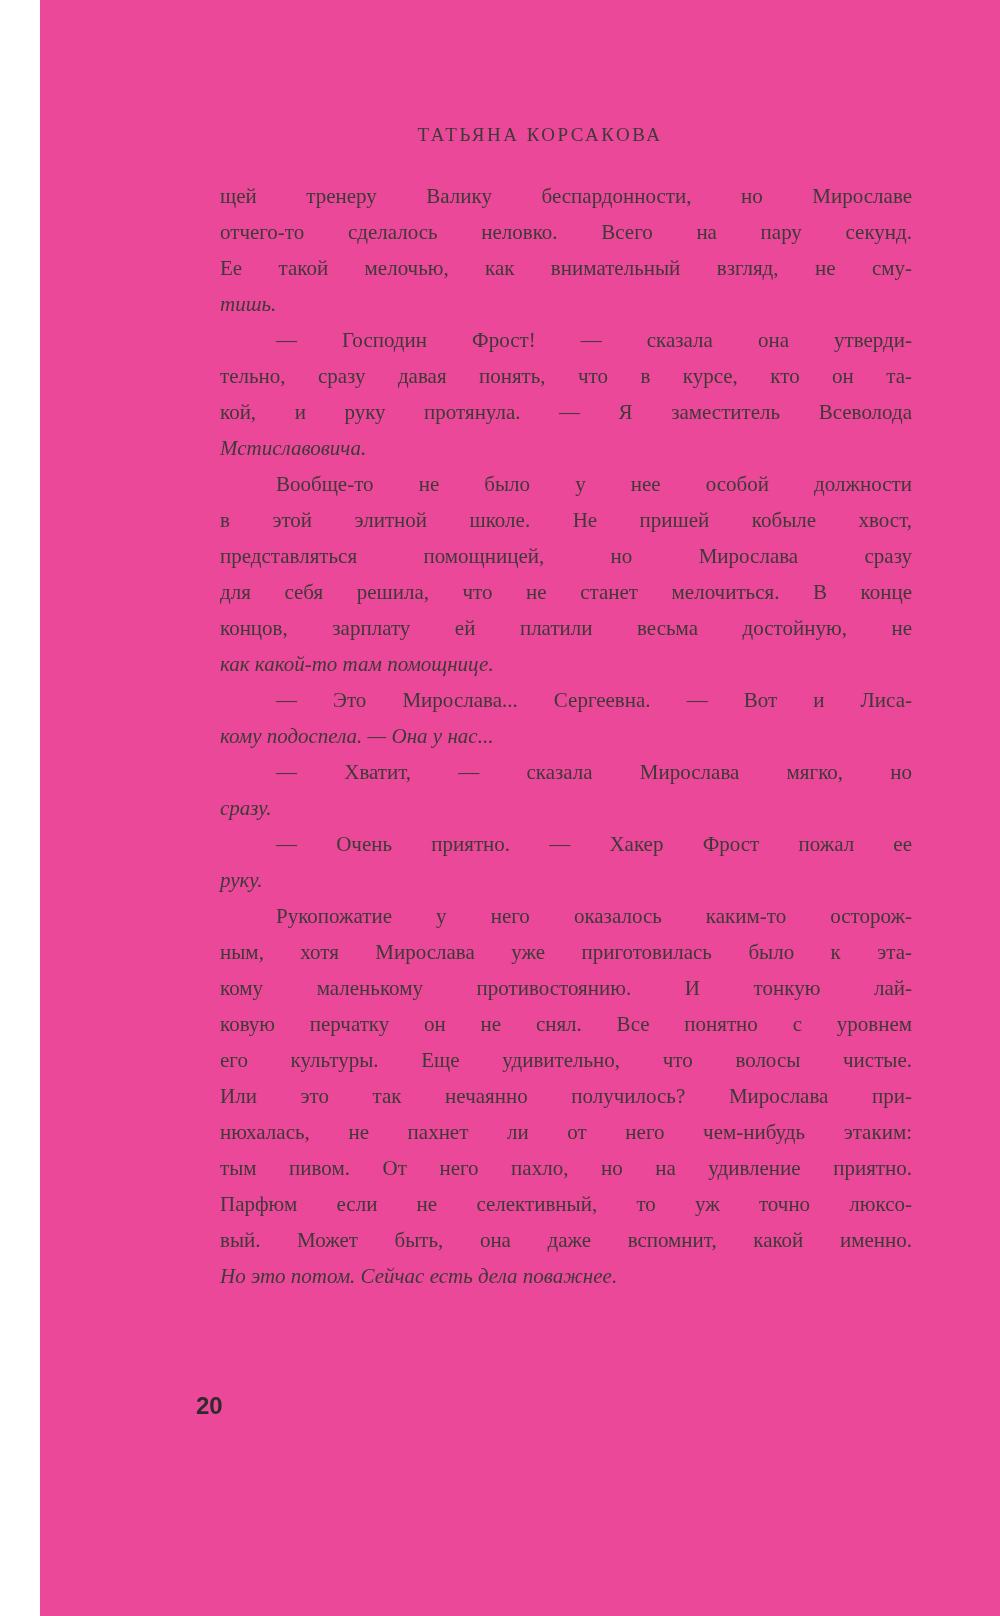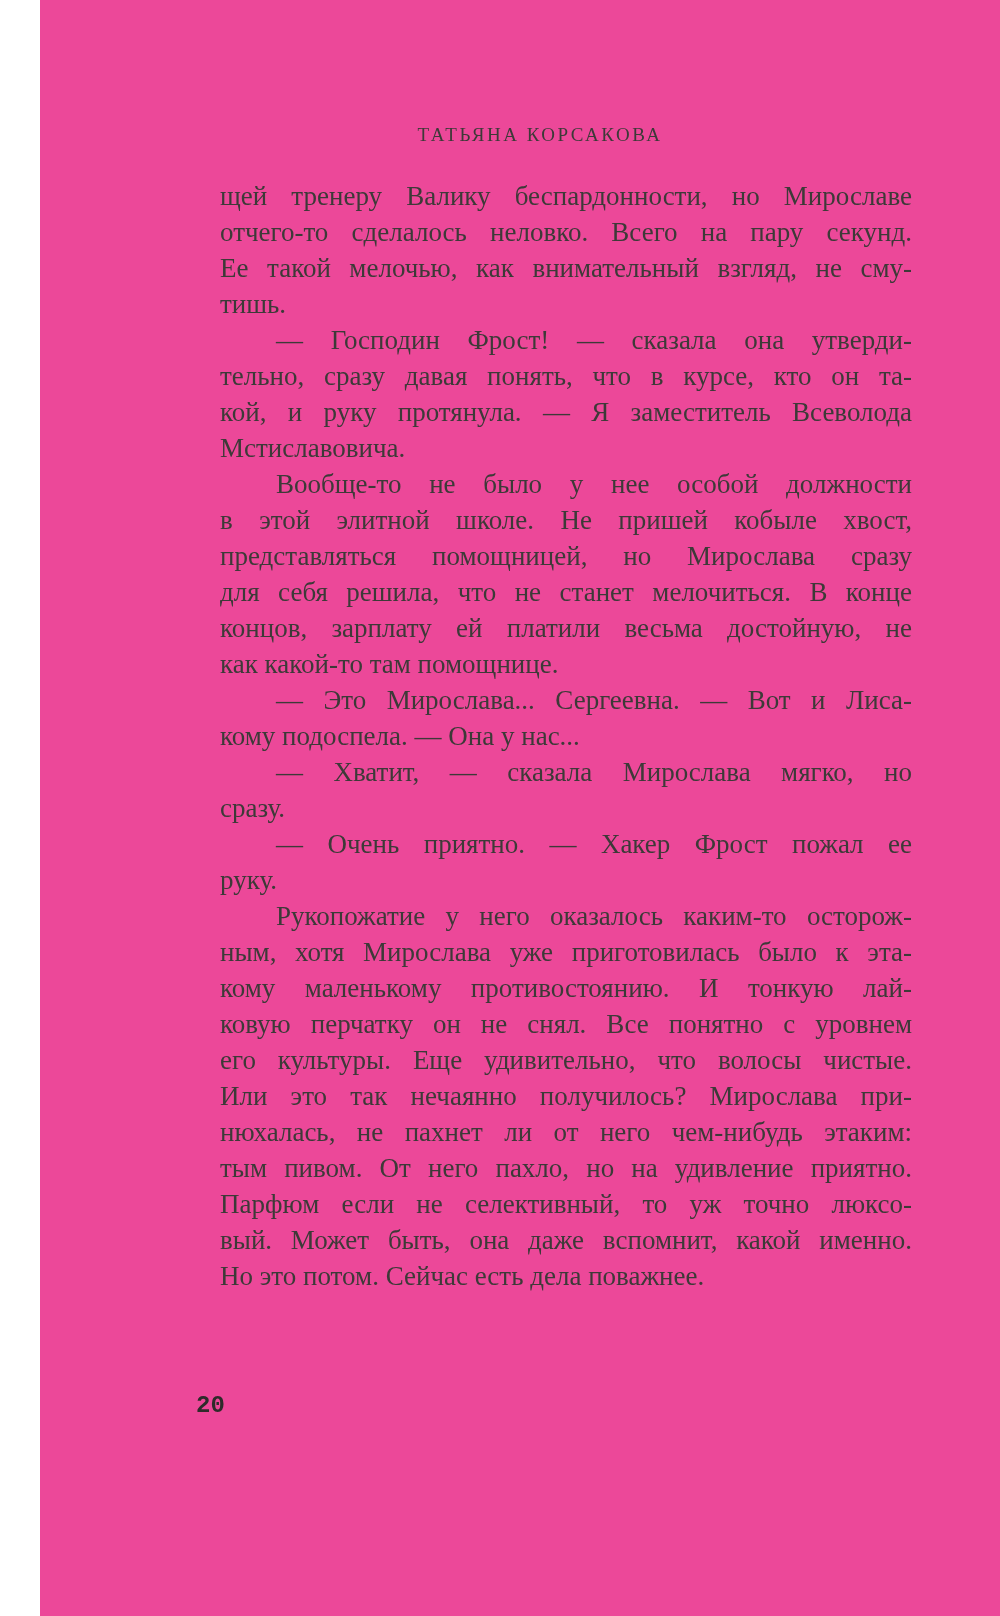--- a/index.html
+++ b/index.html
@@ -24,43 +24,44 @@
     text-align: center;
     font-size: 19px;
     letter-spacing: 2.5px;
     color: #3d3a38;
   }
   .text-block {
     position: absolute;
     top: 178px;
     left: 180px;
     width: 692px;
-    font-size: 27px;
+    font-size: 21px;
     line-height: 36px;
     color: #3d3a38;
   }
   .line {
     text-align: justify;
     text-align-last: justify;
     white-space: normal;
   }
   .line.indent {
     text-indent: 56px;
   }
   .line.last {
     text-align-last: left;
+    font-style: italic;
   }
   .page-number {
     position: absolute;
     left: 156px;
     top: 1392px;
     font-size: 24px;
     font-weight: bold;
     color: #2e2b2a;
-    font-family: Liberation Mono, monospace;
+    font-family: Liberation Sans, sans-serif;
   }
 </style>
 </head>
 <body>
 
 <div class="page">
   <div class="running-header">ТАТЬЯНА КОРСАКОВА</div>
 
   <div class="text-block" id="text-block">
       <div class="line">щей тренеру Валику беспардонности, но Мирославе</div>

